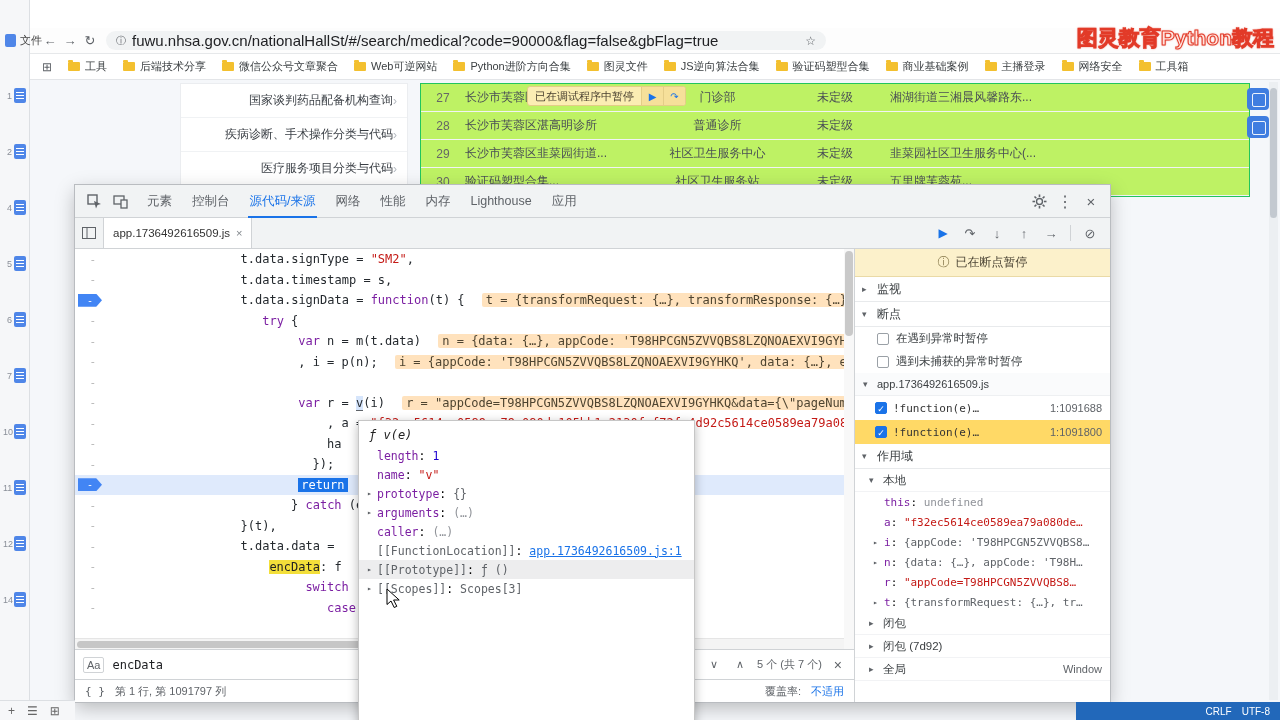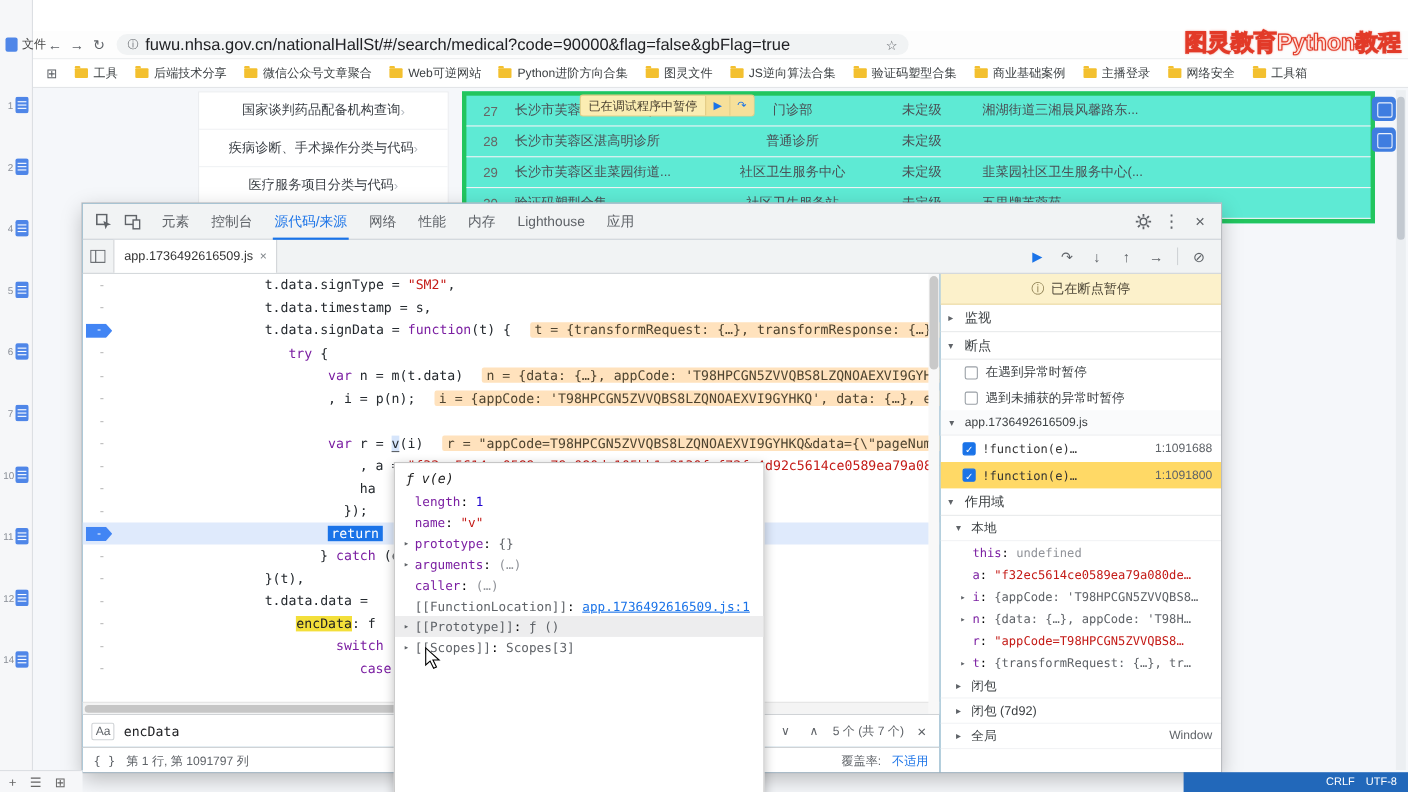--- a/index.html
+++ b/index.html
@@ -29,43 +29,43 @@
   .bm-row{position:absolute;left:30px;top:54px;width:1250px;height:26px;background:#fff;border-bottom:1px solid #e3e5e8;display:flex;align-items:center;gap:16px;padding:0 12px;z-index:3}
   .grid-ic{color:#5f6368;font-size:12px}
   .bm-item{display:flex;align-items:center;gap:5px;cursor:pointer}
   .bm-folder{width:12px;height:9px;background:#f3c02f;border-radius:1px;position:relative}
   .bm-folder::before{content:"";position:absolute;left:0;top:-2px;width:5px;height:2px;background:#f3c02f;border-radius:1px 1px 0 0}
   .bm-label{font-size:11px;color:#3c4043;white-space:nowrap}
 
   
   .page{position:absolute;left:30px;top:80px;width:1250px;height:640px;background:#f5f7fa}
   .menu-card{position:absolute;left:150px;top:3px;width:228px;background:#fff;border:1px solid #ebedf0}
-  .menu-item{display:flex;align-items:center;justify-content:center;padding:8px 10px;border-bottom:1px solid #f0f2f4;font-size:12px;color:#3a3f45;cursor:pointer}
+  .menu-item{display:flex;align-items:center;justify-content:flex-end;padding:8px 10px;border-bottom:1px solid #f0f2f4;font-size:12px;color:#3a3f45;cursor:pointer}
   .menu-item .chev{color:#b6bbc2;font-size:12px}
-  .tablecard{position:absolute;left:390px;top:3px;width:830px;background:#5eead4;border:4px solid #22c55e}
+  .tablecard{position:absolute;left:390px;top:3px;width:830px;background:#bef264;border:1px solid #22c55e}
   .trow{display:flex;align-items:center;height:28px;border-bottom:1px solid #f1f3f5;font-size:12px;color:#4a4f55;cursor:pointer}
   .tc-num{width:44px;text-align:center;color:#666}
   .tc-name{width:190px;white-space:nowrap;overflow:hidden}
   .tc-type{width:125px;text-align:center;white-space:nowrap}
   .tc-level{width:110px;text-align:center}
   .tc-addr{flex:1;white-space:nowrap;overflow:hidden}
   .paused-badge{position:absolute;left:527px;top:86px;z-index:10;display:flex;align-items:center;height:20px;background:#fbedb3;border:1px solid #e4cd87;border-radius:3px;font-size:11px;color:#4a4130;padding-left:7px;overflow:hidden}
   .paused-badge .txt{margin-right:7px}
   .pb-btn{width:22px;height:20px;display:flex;align-items:center;justify-content:center;background:#f6e09a;border-left:1px solid #e4cd87;color:#1a73e8;font-size:10px;cursor:pointer}
   .page-scroll{position:absolute;left:1269px;top:82px;width:9px;height:618px;background:#eceff2;z-index:6}
   .page-scroll .thumb{position:absolute;left:1px;top:6px;width:7px;height:130px;background:#c3c9d0;border-radius:4px}
   .float-btn{position:absolute;left:1247px;width:22px;height:22px;background:#3f7de0;border-radius:4px;z-index:8;cursor:pointer}
   .float-btn::after{content:"";position:absolute;left:5px;top:5px;width:12px;height:12px;border:1.5px solid rgba(255,255,255,.9);border-radius:2px}
 
   
   .vtitle{position:absolute;left:26px;top:0;z-index:40;font-size:26px;font-weight:bold;color:#fff;letter-spacing:0;-webkit-text-stroke:1.3px #e23a28;text-shadow:0 0 2px #e23a28;white-space:nowrap}
   .vmark{position:absolute;right:6px;top:24px;z-index:40;font-size:21px;font-weight:bold;color:#ffe3dd;-webkit-text-stroke:1px #e23a28;text-shadow:0 0 2px #e23a28;white-space:nowrap}
 
   
-  .devtools{position:absolute;left:75px;top:185px;width:1035px;height:517px;background:#0369a1;z-index:20;box-shadow:0 0 0 1px #b9bcc0,0 6px 18px rgba(0,0,0,.25);display:flex;flex-direction:column}
+  .devtools{position:absolute;left:75px;top:185px;width:1035px;height:517px;background:#404040;z-index:20;box-shadow:0 0 0 1px #b9bcc0,0 6px 18px rgba(0,0,0,.25);display:flex;flex-direction:column}
   .dt-toolbar{height:33px;background:#f1f3f4;border-bottom:1px solid #d0d3d6;display:flex;align-items:center;padding:0 6px;flex:none}
   .dt-ic{width:26px;height:26px;display:flex;align-items:center;justify-content:center;color:#5f6368;cursor:pointer}
   .dt-tabs{display:flex;height:33px;margin-left:4px}
   .dt-tab{padding:0 10px;line-height:32px;font-size:12.5px;color:#5f6368;cursor:pointer;position:relative;white-space:nowrap}
   .dt-tab.active{color:#1a73e8}
   .dt-tab.active::after{content:"";position:absolute;left:8px;right:8px;bottom:0;height:2px;background:#1a73e8}
   .dt-toolbar .spacer{flex:1}
   .dt-filerow{height:31px;background:#f1f3f4;border-bottom:1px solid #d0d3d6;display:flex;align-items:center;flex:none}
   .navtoggle{width:28px;height:30px;display:flex;align-items:center;justify-content:center;color:#5f6368;cursor:pointer;font-size:12px}
   .filetab{display:flex;align-items:center;gap:6px;height:30px;background:#fff;border-right:1px solid #d0d3d6;border-left:1px solid #d0d3d6;padding:0 9px;font-size:11.5px;color:#333;cursor:pointer}

